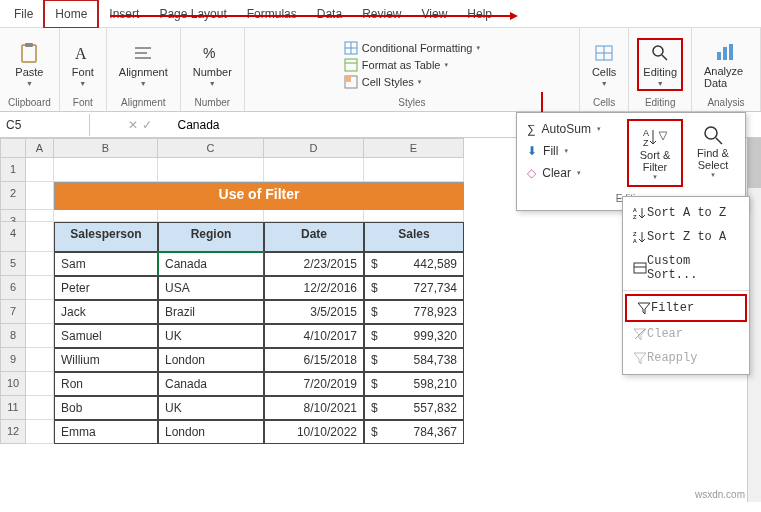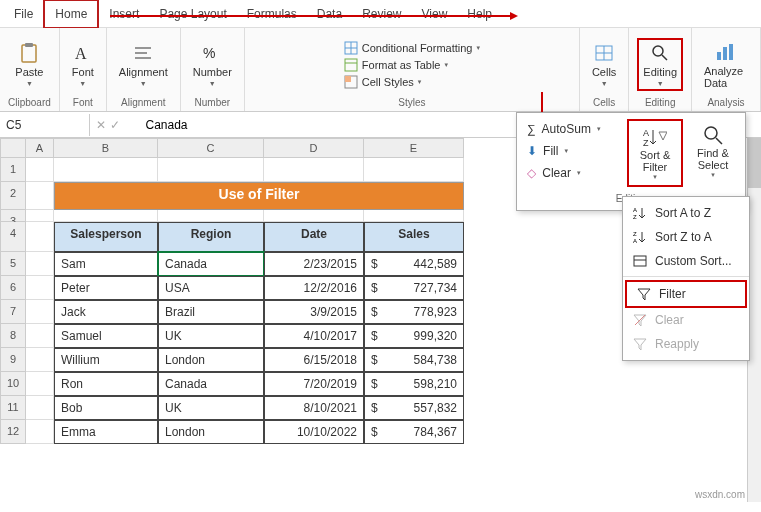--- a/index.html
+++ b/index.html
@@ -12,21 +12,21 @@
 .ribbon-group .gbody { flex: 1; display: flex; align-items: center; gap: 6px; padding-top: 4px; }
 .ribbon-group .gtitle { font-size: 10px; color: #666; padding: 2px 0 3px; }
 .vbtn { display: flex; flex-direction: column; align-items: center; gap: 2px; padding: 2px 4px; cursor: pointer; }
 .vbtn .icon { width: 22px; height: 22px; display:flex;align-items:center;justify-content:center;}
 .vbtn .lbl { font-size: 11px; color: #333; }
 .drop-caret { font-size: 7px; color: #666; }
 .stack { display: flex; flex-direction: column; gap: 1px; }
 .stack-item { display: flex; align-items: center; gap: 4px; font-size: 11px; padding: 1px 2px; cursor: pointer; }
 .stack-item .mini-icon { width: 14px; height: 14px; display:flex;align-items:center;justify-content:center;}
 .editing-hl { border: 2px solid #c00; }
-.namebox-row { display: flex; align-items: center; height: 26px; border-bottom: 1px solid #ccc; }
+.namebox-row { display: flex; align-items: center; height: 26px; border-bottom: 1px solid #ccc; gap: 32px; }
 .namebox { width: 90px; border-right: 1px solid #ccc; padding: 4px 6px; font-size: 12px; }
 .fx-area { display: flex; align-items: center; gap: 4px; padding: 0 6px; flex:1;}
 .fx-icon { font-style: italic; color: #666; padding:0 4px;margin-top:36px;}
 .formula-input { flex: 1; border: none; font-size: 12px; outline: none; }
 .grid-area { position: relative; }
 .col-headers { display: flex; height: 20px; }
 .corner { width: 26px; border: 1px solid #ccc; background: #eee; }
 .colh { border: 1px solid #ccc; border-left:none; background: #eee; text-align: center; font-size: 11px; color: #555; line-height:18px;}
 .row { display: flex; height: 24px; }
 .rowh { width: 26px; border: 1px solid #ccc; border-top:none; background: #eee; text-align: center; font-size: 11px; color: #555; line-height:22px;}
@@ -42,21 +42,21 @@
 .dd1 { top: 112px; left: 516px; width: 230px; padding: 6px; }
 .dd1-row1 { display:flex; gap:4px;}
 .dd1-left { flex:1; display:flex;flex-direction:column;gap:2px;}
 .dd1-left .ditem{display:flex;align-items:center;gap:6px;font-size:12px;padding:3px 4px;cursor:pointer;}
 .dd1-right{display:flex;gap:4px;align-items:flex-start;}
 .bigbtn{display:flex;flex-direction:column;align-items:center;padding:4px 6px;cursor:pointer;font-size:11px;}
 .bigbtn .icon{width:24px;height:24px;display:flex;align-items:center;justify-content:center;}
 .sortfilter-hl{border:2px solid #c00;}
 .dd1-foot{text-align:center;font-size:10px;color:#666;padding-top:6px;}
 .dd2 { top: 196px; left: 622px; width: 128px; padding: 4px 0; }
-.dd2 .mitem{display:flex;align-items:center;gap:8px;padding:5px 10px;font-size:12px;cursor:pointer;}
+.dd2 .mitem{display:flex;align-items:center;padding:5px 10px;font-size:12px;cursor:pointer;font-family:Liberation Mono, monospace;}
 .dd2 .sep{height:1px;background:#ddd;margin:3px 0;}
 .dd2 .filter-hl{border:2px solid #c00;margin:0 2px;}
 .dd2 .dis{color:#aaa;}
 svg{display:block;}
 .arrow{position:absolute;color:#c00;pointer-events:none;}
 .scrollbar-v{position:absolute;right:0;top:138px;bottom:10px;width:14px;background:#f0f0f0;border-left:1px solid #ccc;}
 .scrollbar-v .thumb{position:absolute;top:0;height:50px;width:100%;background:#c8c8c8;}
 .watermark{position:absolute;right:16px;bottom:12px;font-size:10px;color:#999;}
 </style>
 </head>
@@ -290,21 +290,21 @@
         <div class="cell cE tcell money">
           <span>$</span>
           <span>727,734</span>
         </div>
       </div>
       <div class="row">
         <div class="rowh">7</div>
         <div class="cell cA"></div>
         <div class="cell cB tcell">Jack</div>
         <div class="cell cC tcell">Brazil</div>
-        <div class="cell cD tcell num">3/9/2015</div>
+        <div class="cell cD tcell num">3/5/2015</div>
         <div class="cell cE tcell money">
           <span>$</span>
           <span>778,923</span>
         </div>
       </div>
       <div class="row">
         <div class="rowh">8</div>
         <div class="cell cA"></div>
         <div class="cell cB tcell">Samuel</div>
         <div class="cell cC tcell">UK</div>

